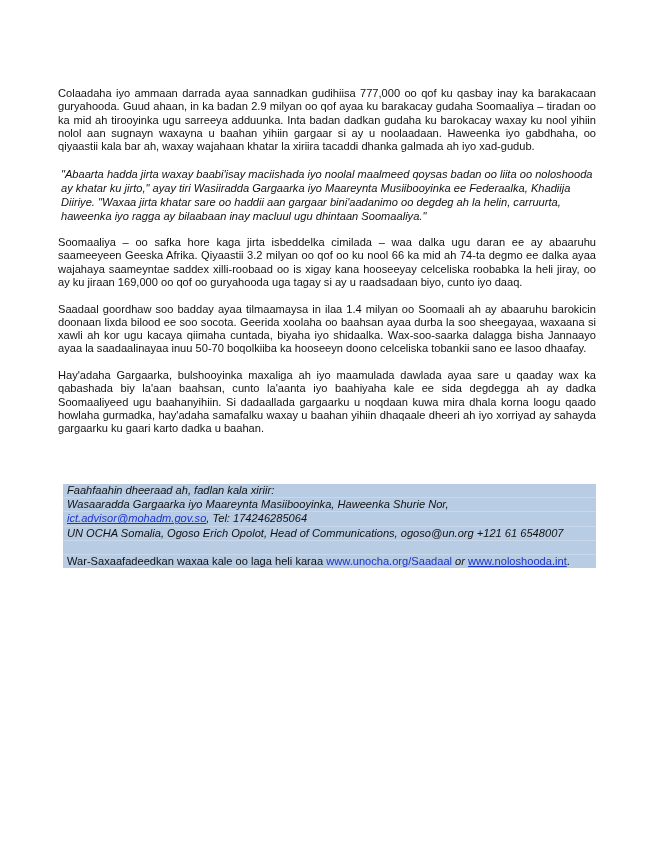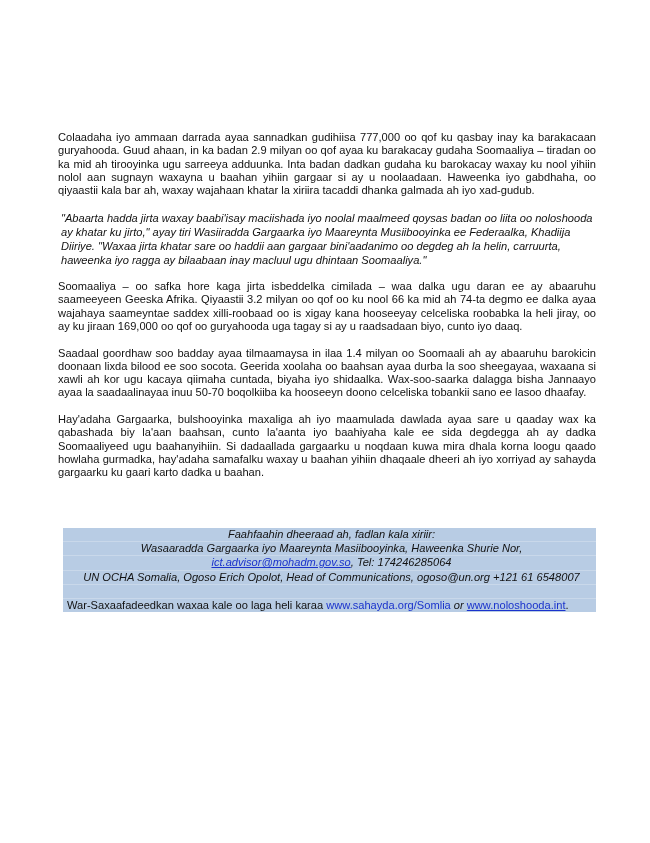--- a/index.html
+++ b/index.html
@@ -1,36 +1,36 @@
 <!DOCTYPE html>
 <html><head>
   <meta charset="utf-8">
   <style>
     html, body { margin: 0; padding: 0; background: #ffffff; }
     body { width: 650px; height: 843px; position: relative; overflow: hidden; }
     .page {
-      position: absolute; left: 0; top: 0; width: 650px; height: 692px; background: #fff; margin-top: 44px;
+      position: absolute; left: 0; top: 0; width: 650px; height: 692px; background: #fff;
     }
     .content {
       position: absolute; left: 58px; top: 87px; width: 538px;
       font-family: "Liberation Sans", sans-serif; font-size: 11.1px; line-height: 13.3px; color: #111;
     }
     p { margin: 0 0 13.3px 0; text-align: justify; }
     p.quote { font-style: italic; text-align: left; padding-left: 3px; line-height: 14px; }
     .contact-box {
       position: absolute; left: 63px; top: 484px; width: 533px;
       background: #b8cce4;
       font-family: "Liberation Sans", sans-serif; font-size: 11.1px; color: #111;
     }
     .contact-box .row {
       height: 13.2px; line-height: 13.2px; padding-left: 4px;
       border-bottom: 1px solid #c9d8ea; white-space: nowrap;
     }
     .contact-box .row:last-child { border-bottom: none; }
-    .it { font-style: italic; text-align: center; }
+    .it { font-style: italic; }
     a.link { color: #1a33cc; text-decoration: underline; }
     a.link.plain { text-decoration: none; }
   </style>
 </head>
 <body>
 
 <div class="page">
   <div class="content">
     <p>Colaadaha iyo ammaan darrada ayaa sannadkan gudihiisa 777,000 oo qof ku qasbay inay ka barakacaan guryahooda. Guud ahaan, in ka badan 2.9 milyan oo qof ayaa ku barakacay gudaha Soomaaliya – tiradan oo ka mid ah tirooyinka ugu sarreeya adduunka. Inta badan dadkan gudaha ku barokacay waxay ku nool yihiin nolol aan sugnayn waxayna u baahan yihiin gargaar si ay u noolaadaan. Haweenka iyo gabdhaha, oo qiyaastii kala bar ah, waxay wajahaan khatar la xiriira tacaddi dhanka galmada ah iyo xad-gudub.</p>
     <p class="quote">"Abaarta hadda jirta waxay baabi'isay maciishada iyo noolal maalmeed qoysas badan oo liita oo noloshooda ay khatar ku jirto," ayay tiri Wasiiradda Gargaarka iyo Maareynta Musiibooyinka ee Federaalka, Khadiija Diiriye. "Waxaa jirta khatar sare oo haddii aan gargaar bini'aadanimo oo degdeg ah la helin, carruurta, haweenka iyo ragga ay bilaabaan inay macluul ugu dhintaan Soomaaliya."</p>
@@ -41,16 +41,16 @@
 
   <div class="contact-box">
     <div class="row it">Faahfaahin dheeraad ah, fadlan kala xiriir:</div>
     <div class="row it">Wasaaradda Gargaarka iyo Maareynta Masiibooyinka, Haweenka Shurie Nor,</div>
     <div class="row it">
       <a class="link" href="#">ict.advisor@mohadm.gov.so</a><span>, Tel: 174246285064</span>
     </div>
     <div class="row it">UN OCHA Somalia, Ogoso Erich Opolot, Head of Communications, ogoso@un.org +121 61 6548007</div>
     <div class="row"></div>
     <div class="row">
-      <span>War-Saxaafadeedkan waxaa kale oo laga heli karaa </span><a class="link plain" href="#">www.sahayda.org/Somlia</a><span class="it"> or </span><a class="link" href="#">www.noloshooda.int</a><span>.</span>
+      <span>War-Saxaafadeedkan waxaa kale oo laga heli karaa </span><a class="link plain" href="#">www.unocha.org/Saadaal</a><span class="it"> or </span><a class="link" href="#">www.noloshooda.int</a><span>.</span>
     </div>
   </div>
 </div>
 
 </body></html>

